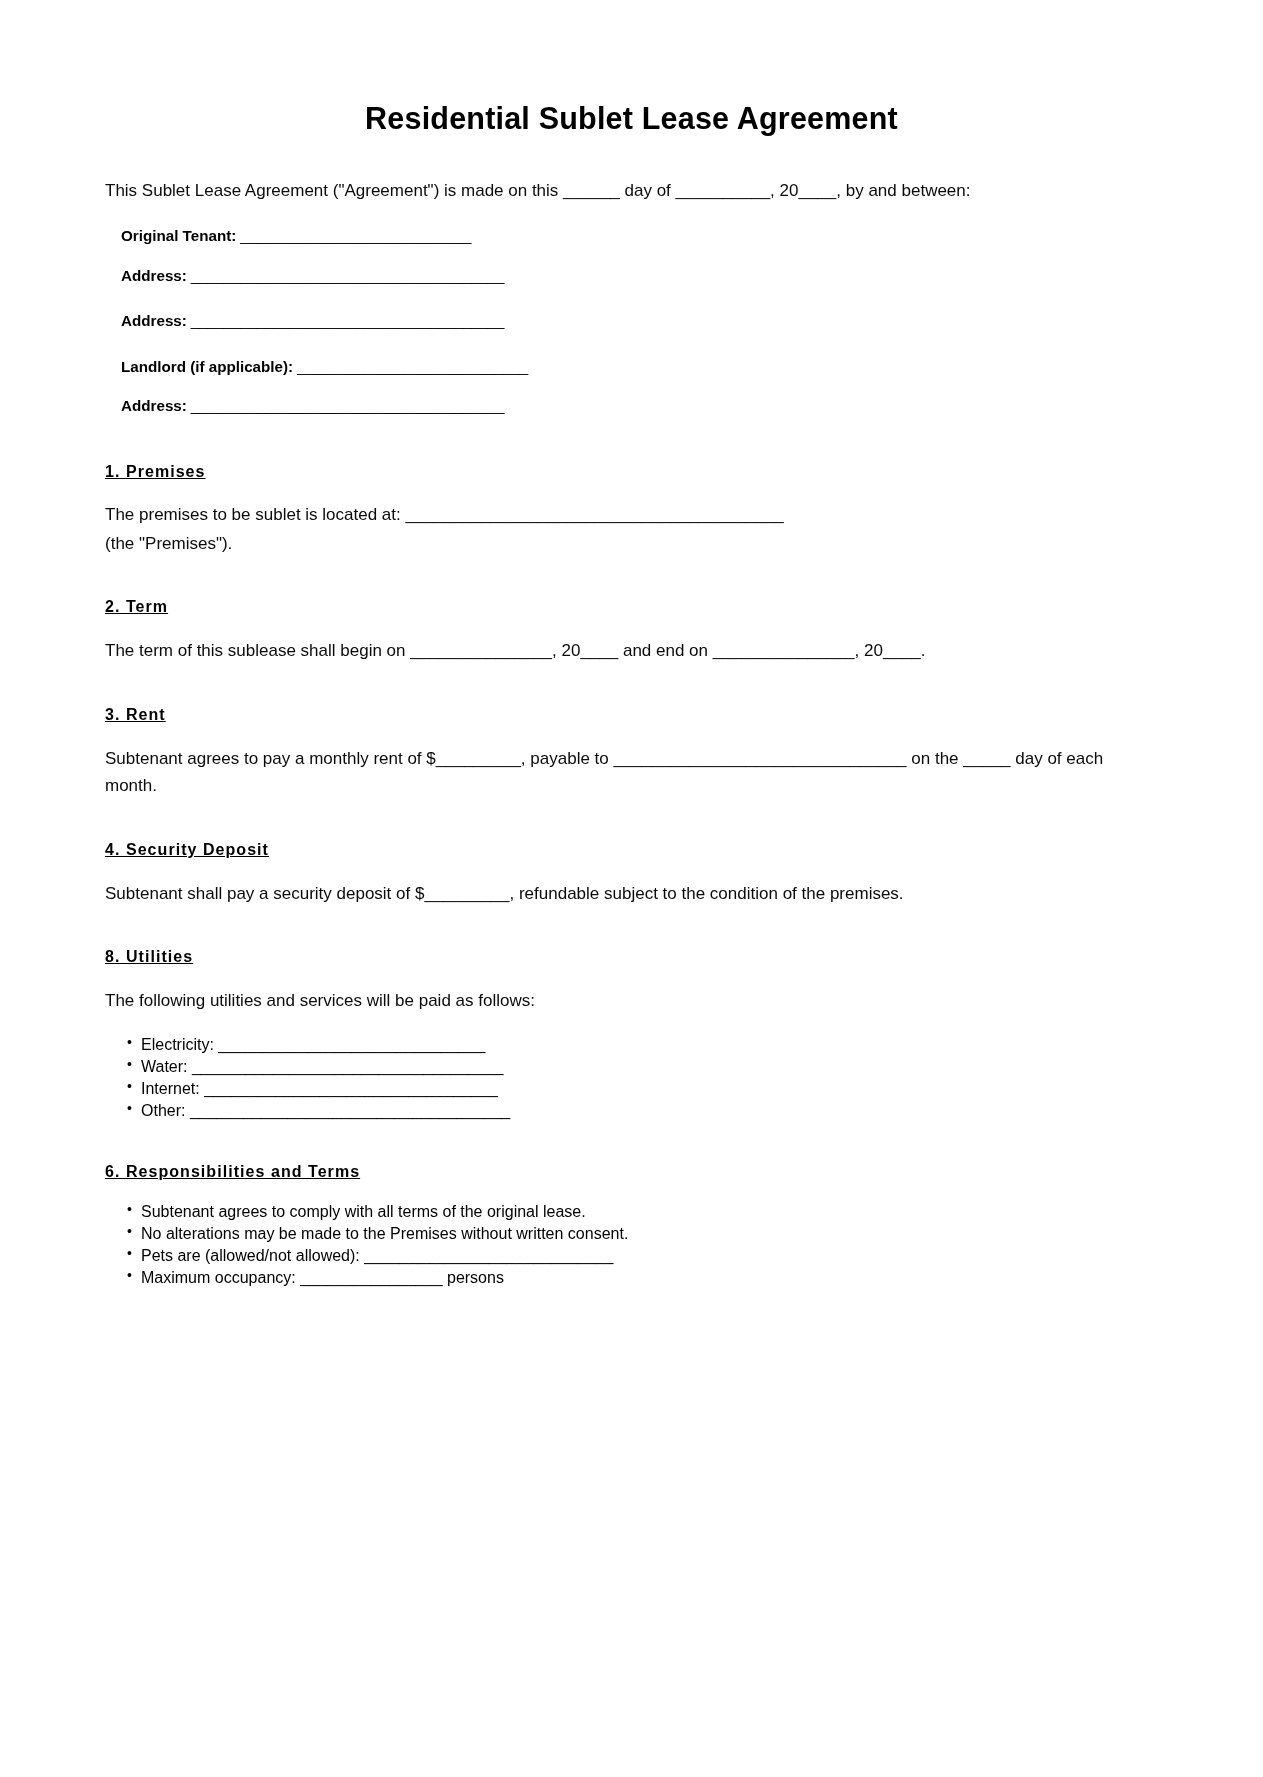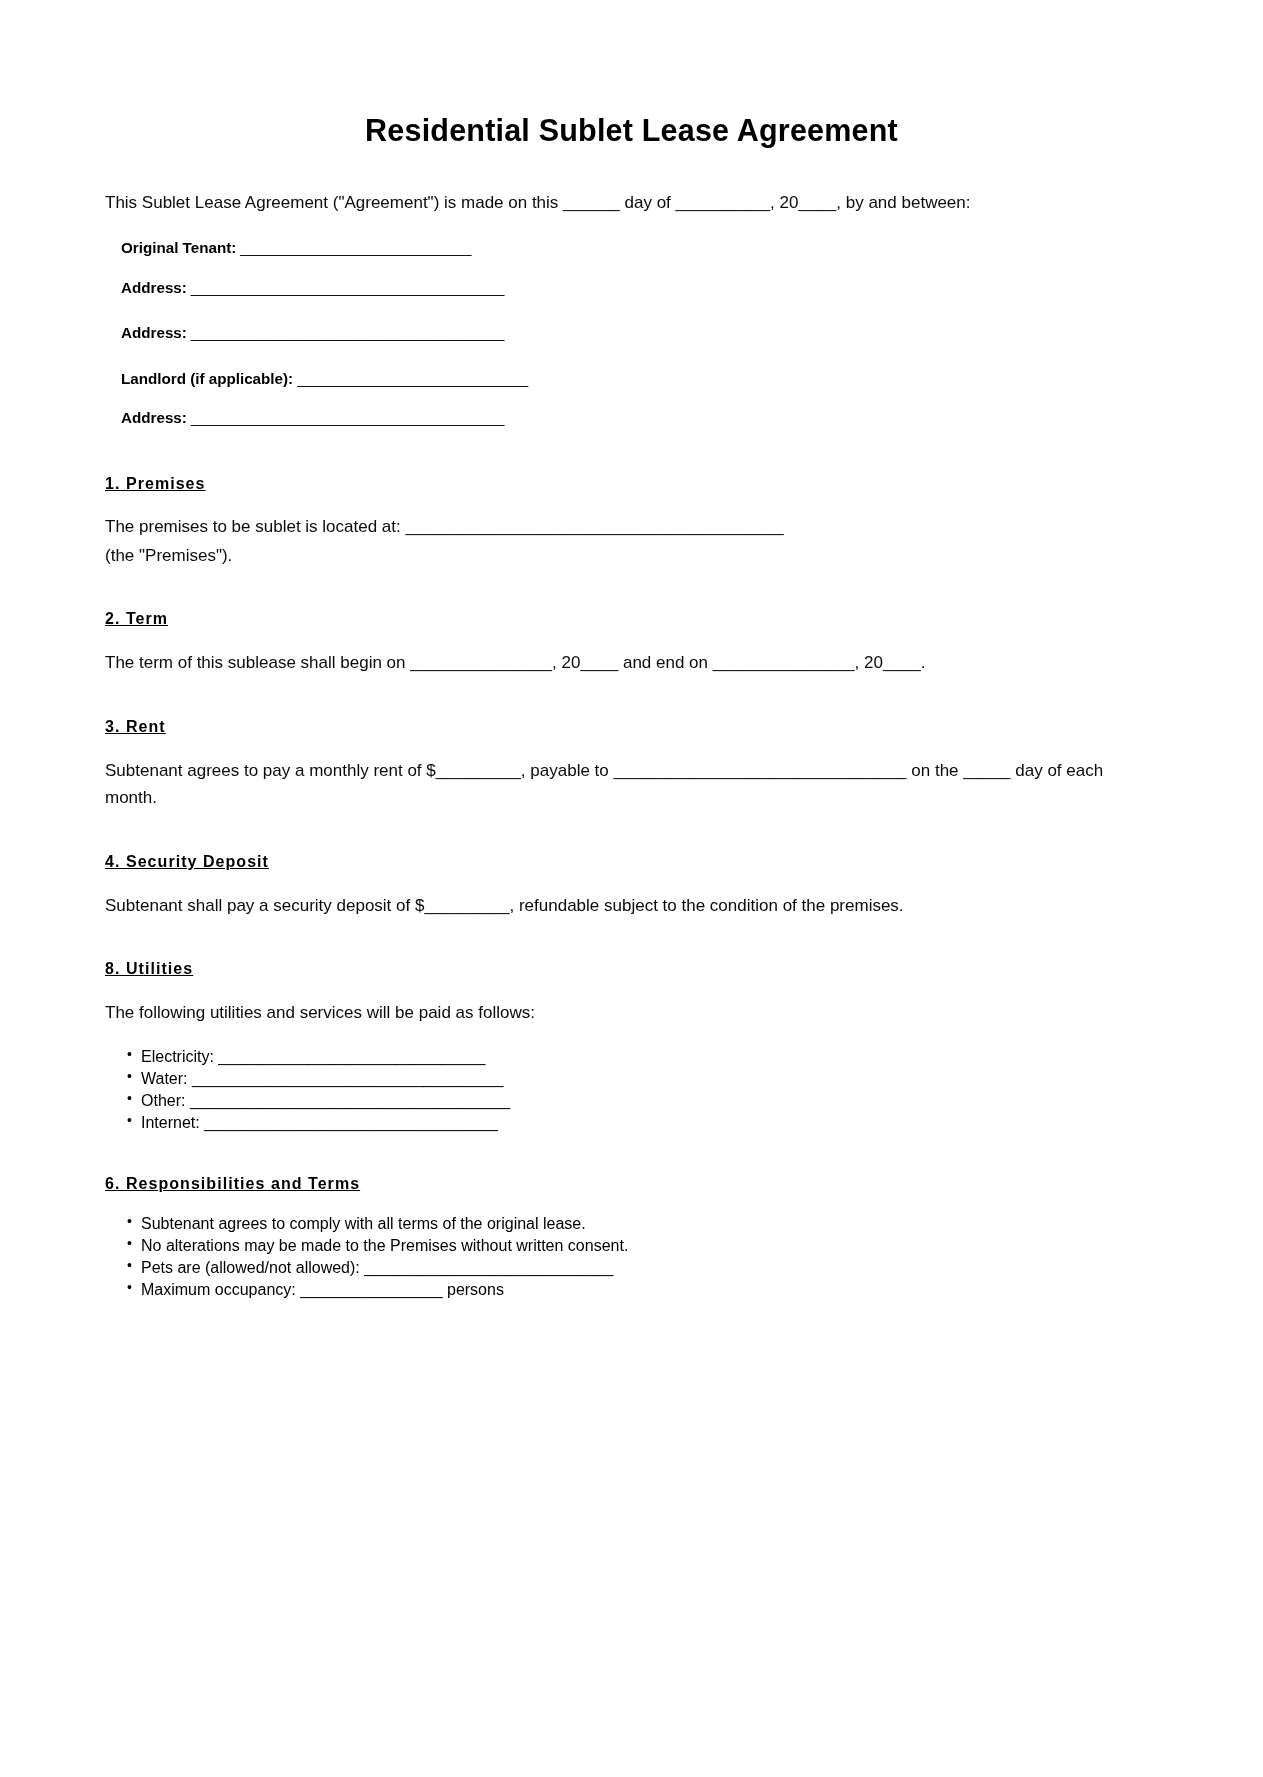--- a/index.html
+++ b/index.html
@@ -17,21 +17,21 @@
   .page {
     position: relative;
     width: 1263px;
     height: 1777px;
     background: #ffffff;
     box-sizing: border-box;
   }
   
   .content-clip {
     position: absolute;
-    top: 16px;
+    top: 4px;
     left: 0;
     width: 1263px;
     height: 1299px;
     overflow: hidden;
   }
   .doc {
     padding: 96px 105px 0 105px;
     box-sizing: border-box;
     width: 1263px;
   }
@@ -137,22 +137,22 @@
       <p class="body-text">Subtenant agrees to pay a monthly rent of $_________, payable to _______________________________ on the _____ day of each month.</p>
 
       <h2 class="section-heading">4. Security Deposit</h2>
       <p class="body-text">Subtenant shall pay a security deposit of $_________, refundable subject to the condition of the premises.</p>
 
       <h2 class="section-heading">8. Utilities</h2>
       <p class="body-text">The following utilities and services will be paid as follows:</p>
       <ul class="doc-list">
         <li>Electricity: ______________________________</li>
         <li>Water: ___________________________________</li>
+        <li>Internet: _________________________________</li>
         <li>Other: ____________________________________</li>
-        <li>Internet: _________________________________</li>
       </ul>
 
       <h2 class="section-heading">6. Responsibilities and Terms</h2>
       <ul class="doc-list">
         <li>Subtenant agrees to comply with all terms of the original lease.</li>
         <li>No alterations may be made to the Premises without written consent.</li>
         <li>Pets are (allowed/not allowed): ____________________________</li>
         <li>Maximum occupancy: ________________ persons</li>
       </ul>
 

